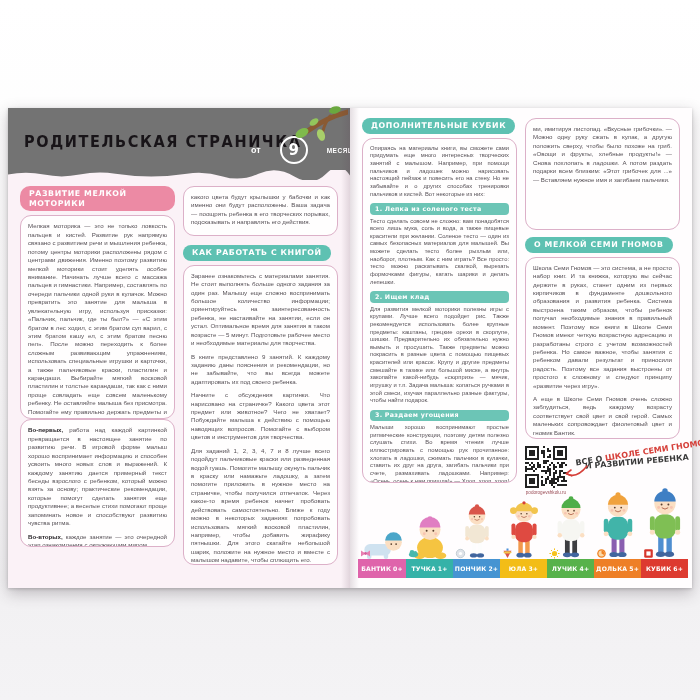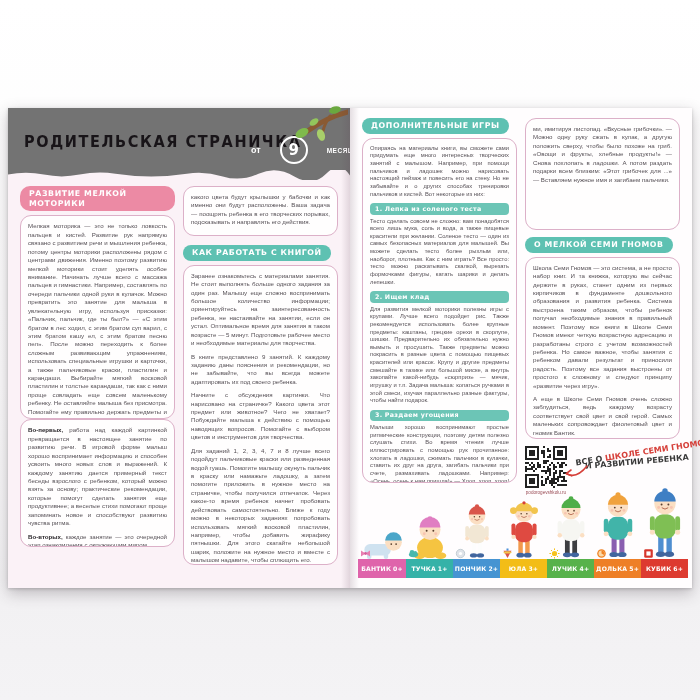--- a/index.html
+++ b/index.html
@@ -108,21 +108,21 @@
           <p>Для заданий 1, 2, 3, 4, 7 и 8 лучше всего подойдут пальчиковые краски или разведенная водой гуашь. Помогите малышу окунуть пальчик в краску или намажьте ладошку, а затем помогите приложить в нужное место на страничке, чтобы получился отпечаток. Через какое-то время ребенок начнет пробовать действовать самостоятельно. Ближе к году можно в некоторых заданиях попробовать использовать мягкий восковой пластилин, например, чтобы добавить жирафику пятнышки. Для этого скатайте небольшой шарик, положите на нужное место и вместе с малышом надавите, чтобы сплющить его.</p>
 
         </div>
       </div>
     </div>
   </div>
 
   <div class="page page-right">
     <div class="cols" style="padding-top:10px">
       <div class="col">
-        <div class="pill">ДОПОЛНИТЕЛЬНЫЕ ИГРЫ</div>
+        <div class="pill">ДОПОЛНИТЕЛЬНЫЕ КУБИК</div>
         <div class="tbox" style="height:345px;font-size:5.8px;line-height:1.32">
           <p>Опираясь на материалы книги, вы сможете сами придумать еще много интересных творческих занятий с малышом. Например, при помощи пальчиков и ладошек можно нарисовать настоящий пейзаж и повесить его на стену. Но не забывайте и о других способах тренировки пальчиков и кистей. Вот некоторые из них:</p>
           <div class="minipill">1. Лепка из соленого теста</div>
           <p>Тесто сделать совсем не сложно: вам понадобятся всего лишь мука, соль и вода, а также пищевые красители при желании. Соленое тесто — один из самых безопасных материалов для малышей. Вы можете сделать тесто более рыхлым или, наоборот, плотным. Как с ним играть? Все просто: тесто можно раскатывать скалкой, вырезать формочками фигуры, катать шарики и делать лепешки.</p>
           <div class="minipill">2. Ищем клад</div>
           <p>Для развития мелкой моторики полезны игры с крупами. Лучше всего подойдет рис. Также рекомендуется использовать более крупные предметы: каштаны, грецкие орехи в скорлупе, шишки. Предварительно их обязательно нужно вымыть и просушить. Также предметы можно покрасить в разные цвета с помощью пищевых красителей или красок. Крупу и другие предметы смешайте в тазике или большой миске, а внутрь закопайте какой-нибудь «сюрприз» — мячик, игрушку и т.п. Задача малыша: копаться ручками в этой смеси, изучая параллельно разные фактуры, чтобы найти подарок.</p>
           <div class="minipill">3. Раздаем угощения</div>
           <p>Малыши хорошо воспринимают простые ритмические конструкции, поэтому детям полезно слушать стихи. Во время чтения лучше иллюстрировать с помощью рук прочитанное: хлопать в ладошки, сжимать пальчики в кулачки, ставить их друг на друга, загибать пальчики при счете, размахивать ладошками. Например: «Осень, осень к нам пришла!» — Хлоп, хлоп, хлоп! «Нам подарки принесла». — Сжать руки в кулачки. «Желтые листочки». — Помахать ладошка-</p>
         </div>
       </div>

